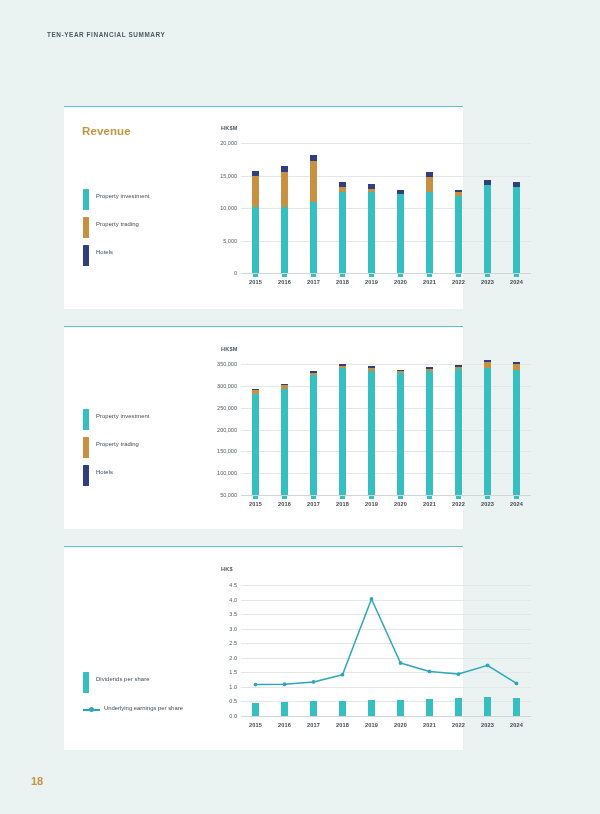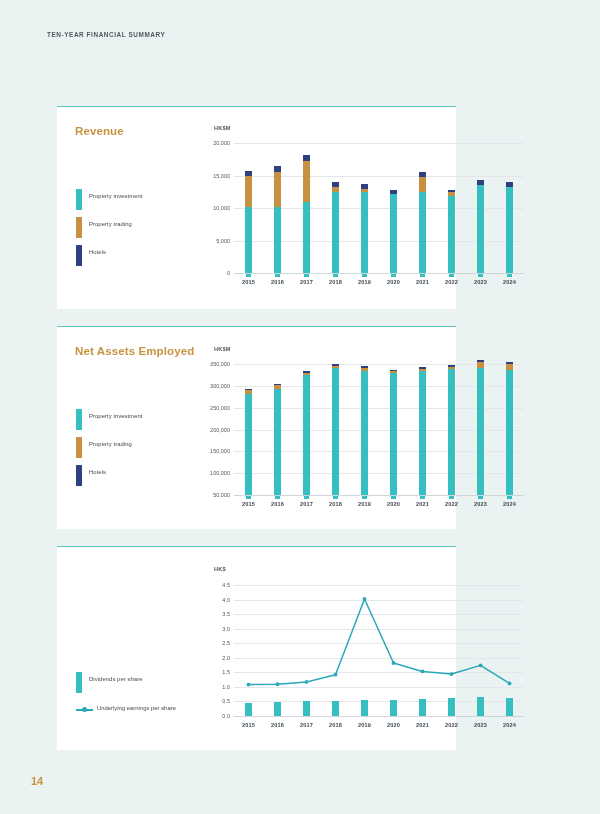--- a/index.html
+++ b/index.html
@@ -21,21 +21,21 @@
   }
 
   
   .pagenum{
     position:absolute;left:31px;top:775px;
     font-size:11px;font-weight:700;color:#c79341;
   }
 
   
   .card{
-    position:absolute;left:57px;width:399px;
+    position:absolute;left:64px;width:399px;
     background:#ffffff;
     border-top:1.4px solid #5ec4c3;
     box-sizing:border-box;
   }
   #card-revenue{top:106px;height:203px;}
   #card-netassets{top:326px;height:203px;}
   #card-dividends{top:546px;height:204px;}
 
   .card-title{
     position:absolute;left:18px;top:17px;
@@ -191,21 +191,20 @@
         <div class="xtick" style="left: 217.5px; top: 136px;">2022</div>
         <div style="position: absolute; width: 5px; height: 3px; background: rgb(53, 191, 192); left: 244px; top: 131px;"></div>
         <div class="xtick" style="left: 246.5px; top: 136px;">2023</div>
         <div style="position: absolute; width: 5px; height: 3px; background: rgb(53, 191, 192); left: 273px; top: 131px;"></div>
         <div class="xtick" style="left: 275.5px; top: 136px;">2024</div>
       </div>
     <div class="unit" id="unit-revenue" style="left:157px;top:18px;">HK$M</div>
   </div>
 
   <div class="card" id="card-netassets">
-    <div class="card-title">Net Assets Employed</div>
     <div class="legend" id="legend-netassets" style="top:82px;">
         <div class="leg-row">
           <span class="leg-swatch" style="background: rgb(53, 191, 192);"></span>
           <span class="leg-label">Property investment</span>
         </div>
         <div class="leg-row">
           <span class="leg-swatch" style="background: rgb(200, 144, 65);"></span>
           <span class="leg-label">Property trading</span>
         </div>
         <div class="leg-row">
@@ -364,14 +363,14 @@
         <div class="xtick" style="left: 130.5px; top: 137px;">2019</div>
         <div class="xtick" style="left: 159.5px; top: 137px;">2020</div>
         <div class="xtick" style="left: 188.5px; top: 137px;">2021</div>
         <div class="xtick" style="left: 217.5px; top: 137px;">2022</div>
         <div class="xtick" style="left: 246.5px; top: 137px;">2023</div>
         <div class="xtick" style="left: 275.5px; top: 137px;">2024</div>
       </div>
     <div class="unit" id="unit-dividends" style="left:157px;top:19px;">HK$</div>
   </div>
 
-  <div class="pagenum">14</div>
+  <div class="pagenum">18</div>
 </div>
 
 </body></html>

